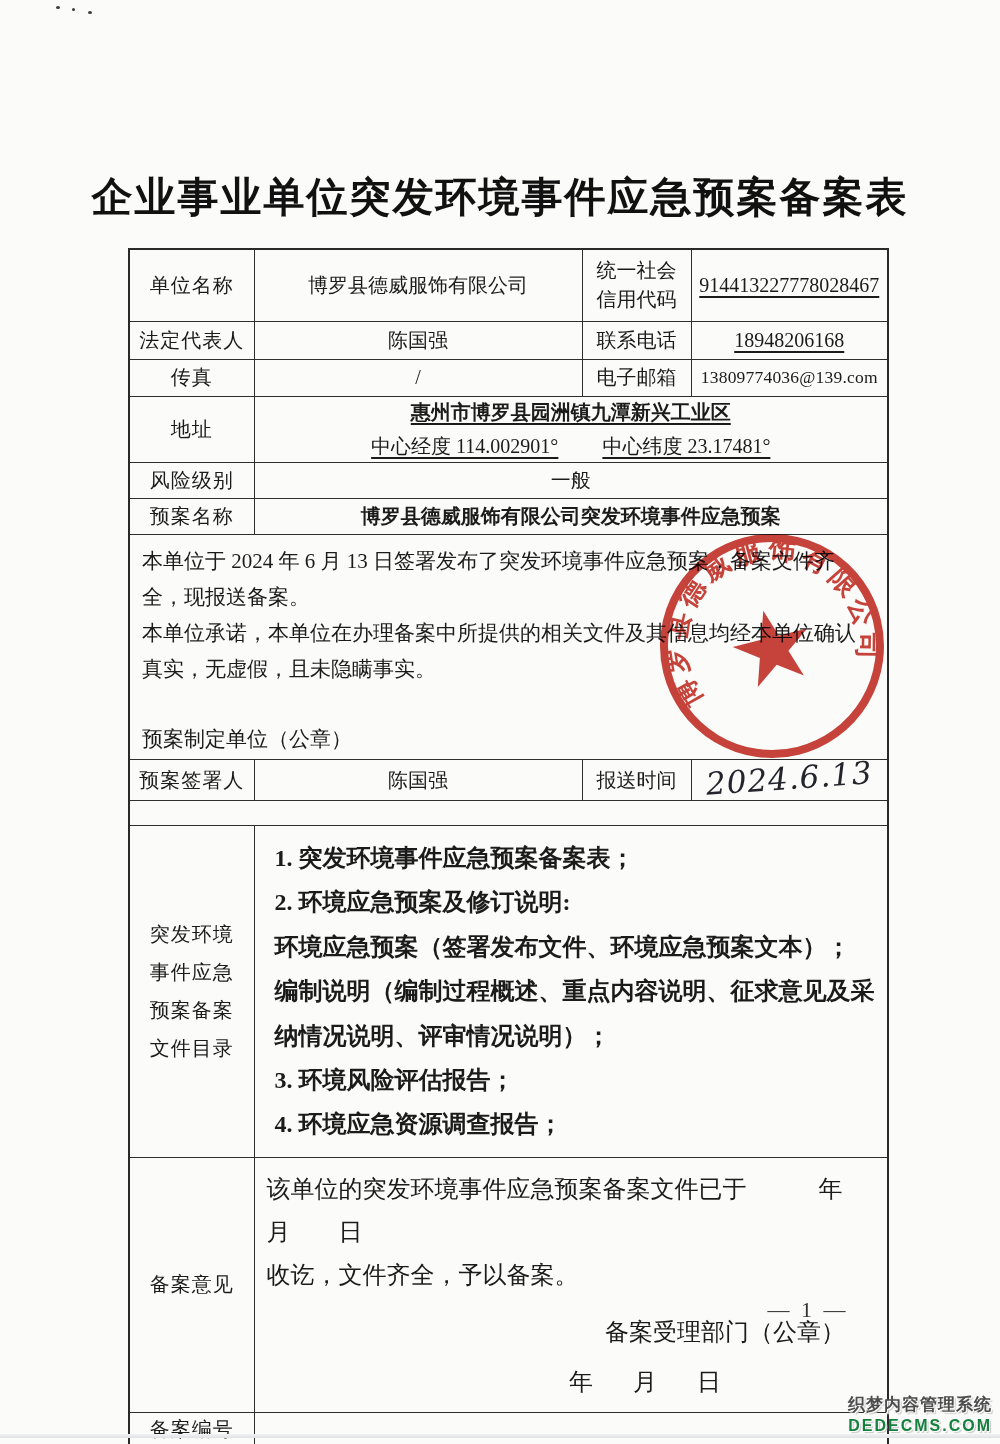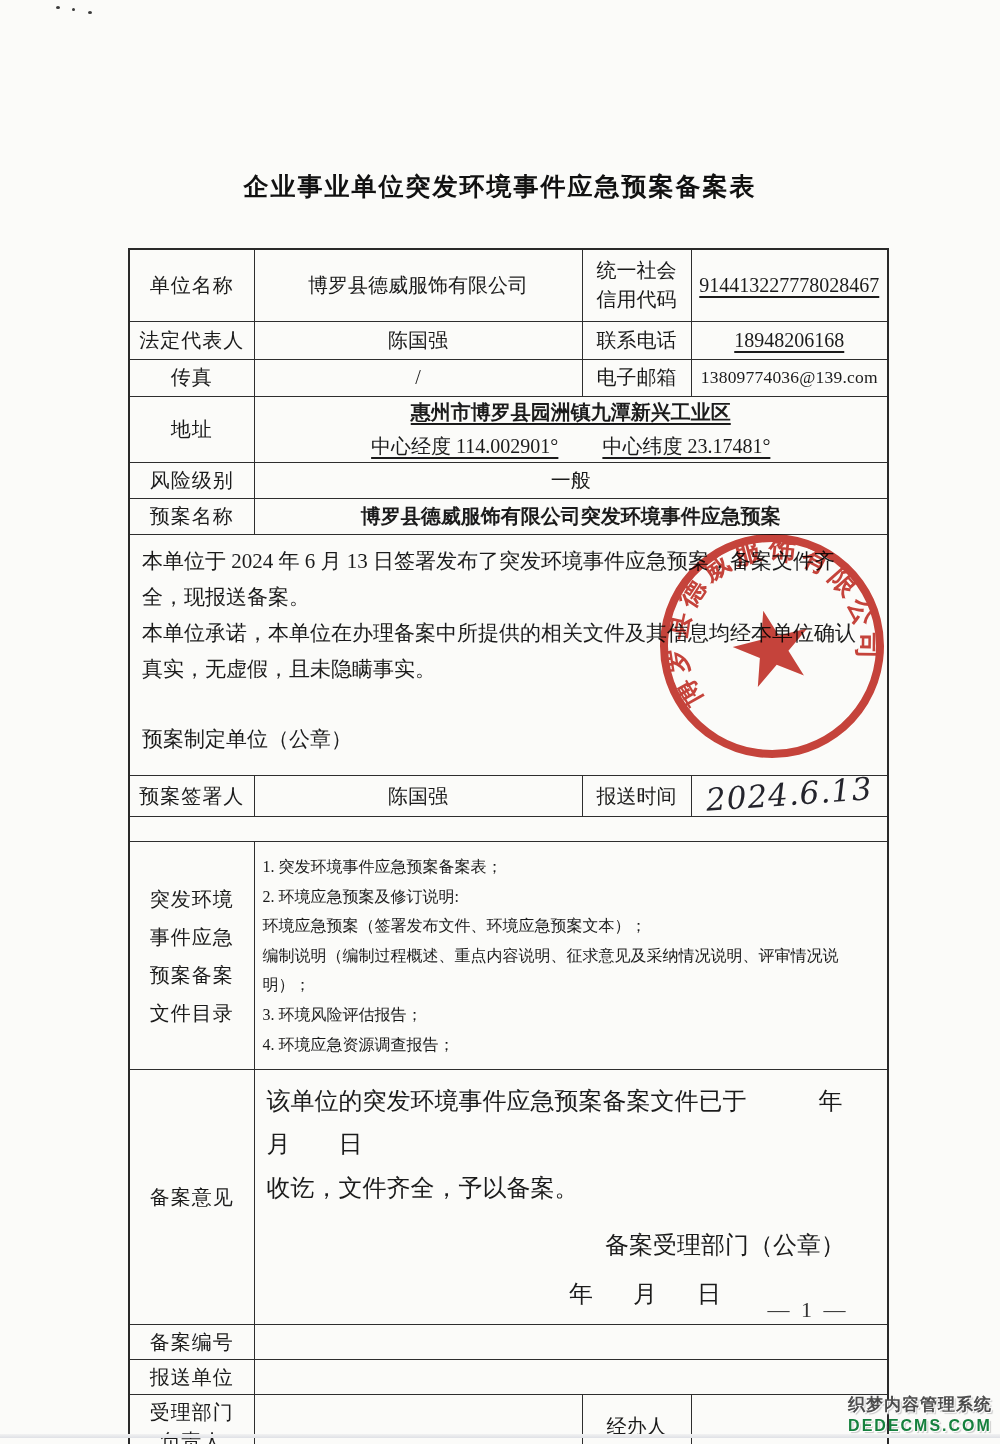--- a/index.html
+++ b/index.html
@@ -14,21 +14,21 @@
   .page { position:absolute; inset:0; }
 
   .scan-dots { position:absolute; top:4px; left:52px; width:50px; height:14px; }
   .scan-dots i { position:absolute; background:#3a3a3a; border-radius:50%; }
   .scan-dots i:nth-child(1){ left:4px; top:2px; width:4px; height:3px;}
   .scan-dots i:nth-child(2){ left:20px; top:4px; width:3px; height:3px;}
   .scan-dots i:nth-child(3){ left:36px; top:7px; width:4px; height:3px;}
 
   .doc-title {
     position:absolute; top:170px; left:0; width:100%;
-    text-align:center; font-size:25px; font-weight:bold;
+    text-align:center; font-size:41px; font-weight:bold;
     letter-spacing:2px; color:#111;
   }
 
   table.form {
     position:absolute; left:128px; top:248px; width:759px;
     border-collapse:collapse; table-layout:fixed;
   }
   table.form { border:2.5px solid #2a2a2a; }
   td {
     border:1.7px solid #2e2e2e;
@@ -38,53 +38,53 @@
   }
   .u { text-decoration:underline; text-underline-offset:4px; }
   .lbl { letter-spacing:1px;margin-left:40px; }
   .two-line div { line-height:1.45; }
   .email-val { font-size:17.5px; letter-spacing:0.2px; }
 
   .addr-line1 { font-weight:bold; margin-bottom:7px; }
   .addr-line2 span { margin:0 22px; }
   .plan-name { font-weight:bold; }
 
-  .decl { text-align:left; font-size:21px; line-height:1.72; padding:8px 14px 18px 12px; }
+  .decl { text-align:left; font-size:21px; line-height:1.72; padding:8px 14px 2px 12px; }
   .decl .seal-line { text-align:left; padding-right:26px; margin-top:34px; }
 
   .handwrite {
     font-size:31px; font-style:italic;
     font-family:"DejaVu Serif", serif;
     transform:rotate(-4deg) translateY(-2px);
     display:inline-block; color:#24242c;
     letter-spacing:1px; white-space:nowrap;
   }
 
   .dir-label div { line-height:1.9; letter-spacing:1px; }
-  .dir-list { text-align:left; font-size:16px; line-height:1.85; padding:10px 8px 10px 8px; vertical-align:top; }
+  .dir-list { text-align:left; font-size:24px; line-height:1.85; padding:10px 8px 10px 20px; vertical-align:top;font-weight:bold; }
 
   .opinion { text-align:left; font-size:24px; line-height:1.8; padding:10px 8px 8px 12px; }
   .opinion .dept-line { text-align:right; padding-right:34px; margin-top:14px; }
   .opinion .date-line { text-align:right; padding-right:150px; letter-spacing:8px; margin-top:6px; }
 
   .stamp-wrap {
     position:absolute; left:653px; top:527px; width:238px; height:238px;
     transform:rotate(-14deg);
     opacity:0.87; mix-blend-mode:multiply;
     pointer-events:none;
   }
 
   .page-number {
     position:absolute; top:1297px; left:748px; width:120px;
     font-size:22px; letter-spacing:3px; color:#333; text-align:center;
     white-space:nowrap;
   }
 
   .watermark {
-    position:absolute; top:1396px; right:8px; text-align:center;
+    position:absolute; top:1396px; right:8px; text-align:right;
     font-family:"Liberation Sans", sans-serif; line-height:1.1;
   }
   .watermark .wm1 {
     font-size:17px; font-weight:bold; color:#4c4c4c;
     text-shadow:1px 1px 0 #ffffff, 2px 2px 1px #c8c8c8;
     letter-spacing:1px;
   }
   .watermark .wm2 {
     font-size:16px; font-weight:bold; color:#15803d;
     text-shadow:1px 1px 0 #ffffff, 2px 2px 1px #c8c8c8;

